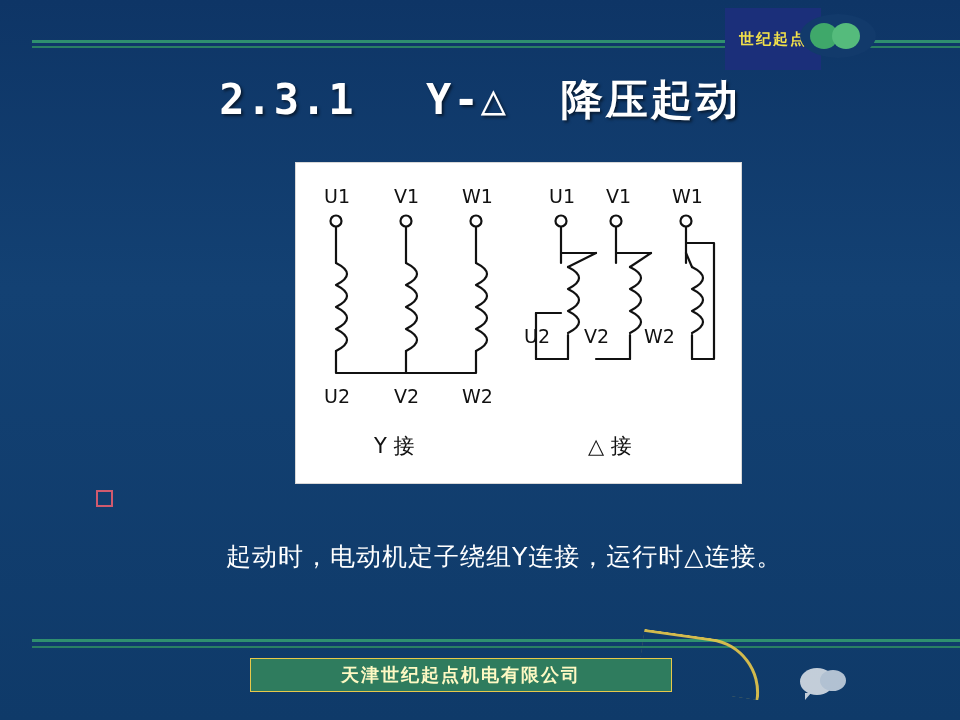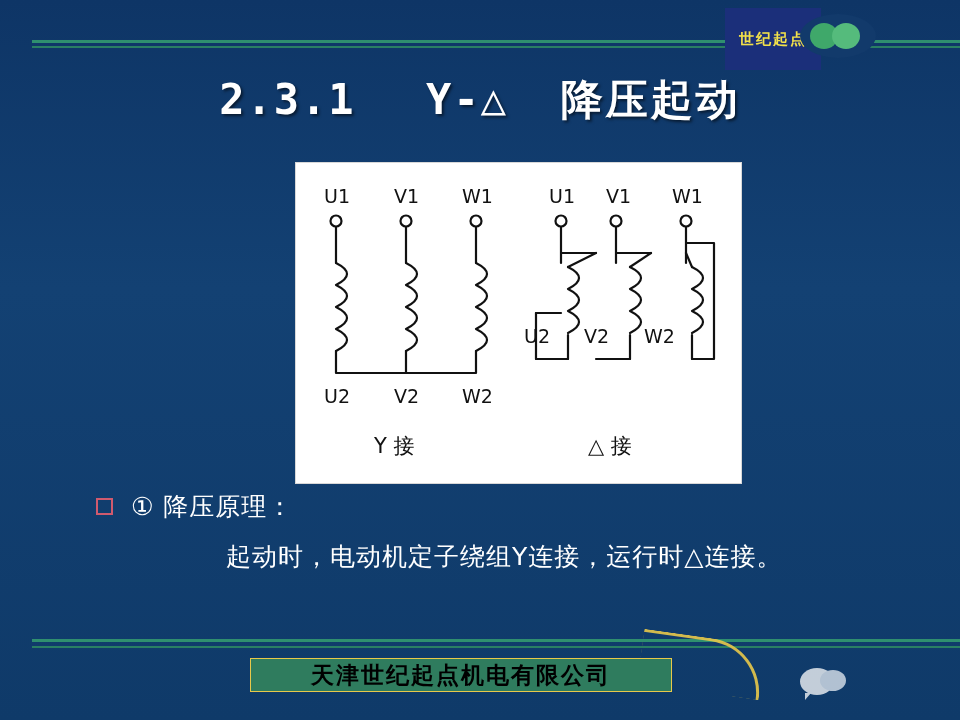--- a/index.html
+++ b/index.html
@@ -165,22 +165,22 @@
     bottom: 28px;
     width: 420px;
     height: 32px;
     background: #2f7c5e;
     border: 1px solid #e8c84a;
     display: flex;
     align-items: center;
     justify-content: center;
   }
   .footer-band span {
-    color: #000000;
-    font-size: 23px;
+    color: #fef9c3;
+    font-size: 18px;
     font-weight: bold;
     letter-spacing: 2px;
     font-family: "DejaVu Sans", sans-serif;
   }
   .footer-swoosh {
     position: absolute;
     left: 640px;
     bottom: 28px;
     width: 120px;
     height: 52px;
@@ -331,21 +331,20 @@
         <text x="348" y="180">W2</text>
 
         <text x="78" y="290" font-size="21">Y 接</text>
         <text x="292" y="290" font-size="21">△ 接</text>
       </g>
     </svg>
   </div>
 
   <div class="bullet-row">
     <div class="bullet-marker"></div>
-    <div class="bullet-text">① 降压原理：</div>
   </div>
 
   <div class="para">起动时，电动机定子绕组Y连接，运行时△连接。</div>
 
   <div class="bot-rule"></div>
   <div class="bot-rule2"></div>
 
   <div class="footer-swoosh"></div>
 
   <div class="footer-band">

